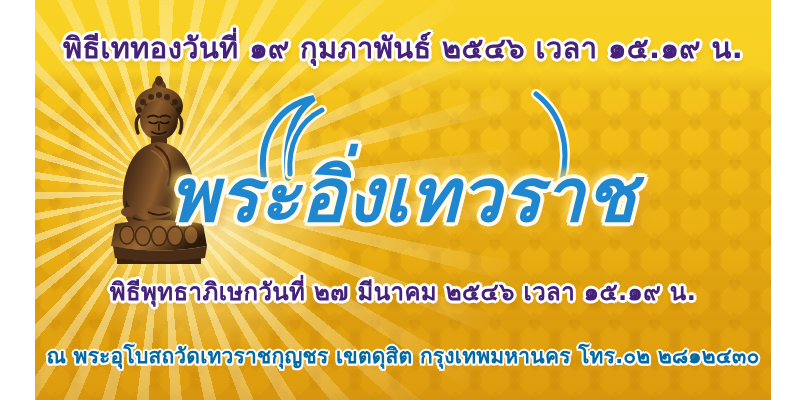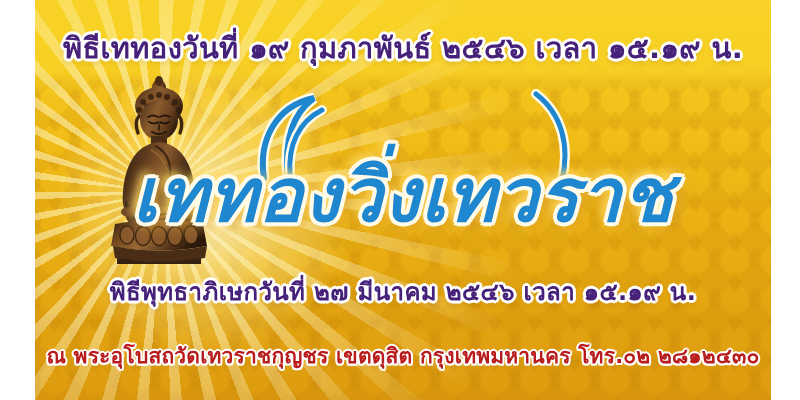--- a/index.html
+++ b/index.html
@@ -124,21 +124,21 @@
       -2px  2px 0 #ffffff, 2px  2px 0 #ffffff,
       -3px  0   0 #ffffff, 3px  0   0 #ffffff,
        0   -3px 0 #ffffff, 0    3px 0 #ffffff,
        0    4px 6px rgba(120,70,0,.30);
   }
 
   .line-venue{
     top:346px;
     font-size:21px;
     letter-spacing:.2px;
-    color:#b91c1c;
+    color:#0369a1;
     text-shadow:
       -1.5px -1.5px 0 #ffffff, 1.5px -1.5px 0 #ffffff,
       -1.5px  1.5px 0 #ffffff, 1.5px  1.5px 0 #ffffff,
       -2px  0 0 #ffffff, 2px 0 0 #ffffff,
        0 -2px 0 #ffffff, 0 2px 0 #ffffff;
   }
 
   .watermark{
     position:absolute;left:0;right:0;top:376px;
     text-align:center;
@@ -264,21 +264,21 @@
         <path d="M24 90 C 18 52, 36 18, 74 10 C 52 26, 44 54, 48 90" stroke="#1f86d0" stroke-width="6"></path>
         <path d="M50 86 C 48 58, 58 34, 82 22" stroke="#fffbe8" stroke-width="10"></path>
         <path d="M50 86 C 48 58, 58 34, 82 22" stroke="#1f86d0" stroke-width="5"></path>
         <path d="M322 92 C 330 58, 322 26, 296 6" stroke="#fffbe8" stroke-width="10"></path>
         <path d="M322 92 C 330 58, 322 26, 296 6" stroke="#1f86d0" stroke-width="5"></path>
       </g>
     </svg>
   </div>
 
   <div class="title-wrap">
-    <span class="line-title">เททองวิ่งเทวราช</span>
+    <span class="line-title">พระอิ่งเทวราช</span>
   </div>
 
   <div class="line line-third">พิธีพุทธาภิเษกวันที่ ๒๗ มีนาคม ๒๕๔๖ เวลา ๑๕.๑๙ น.</div>
 
   <div class="line line-venue">ณ พระอุโบสถวัดเทวราชกุญชร เขตดุสิต กรุงเทพมหานคร โทร.๐๒ ๒๘๑๒๔๓๐</div>
 
   <div class="watermark"></div>
 
 </div>
 

